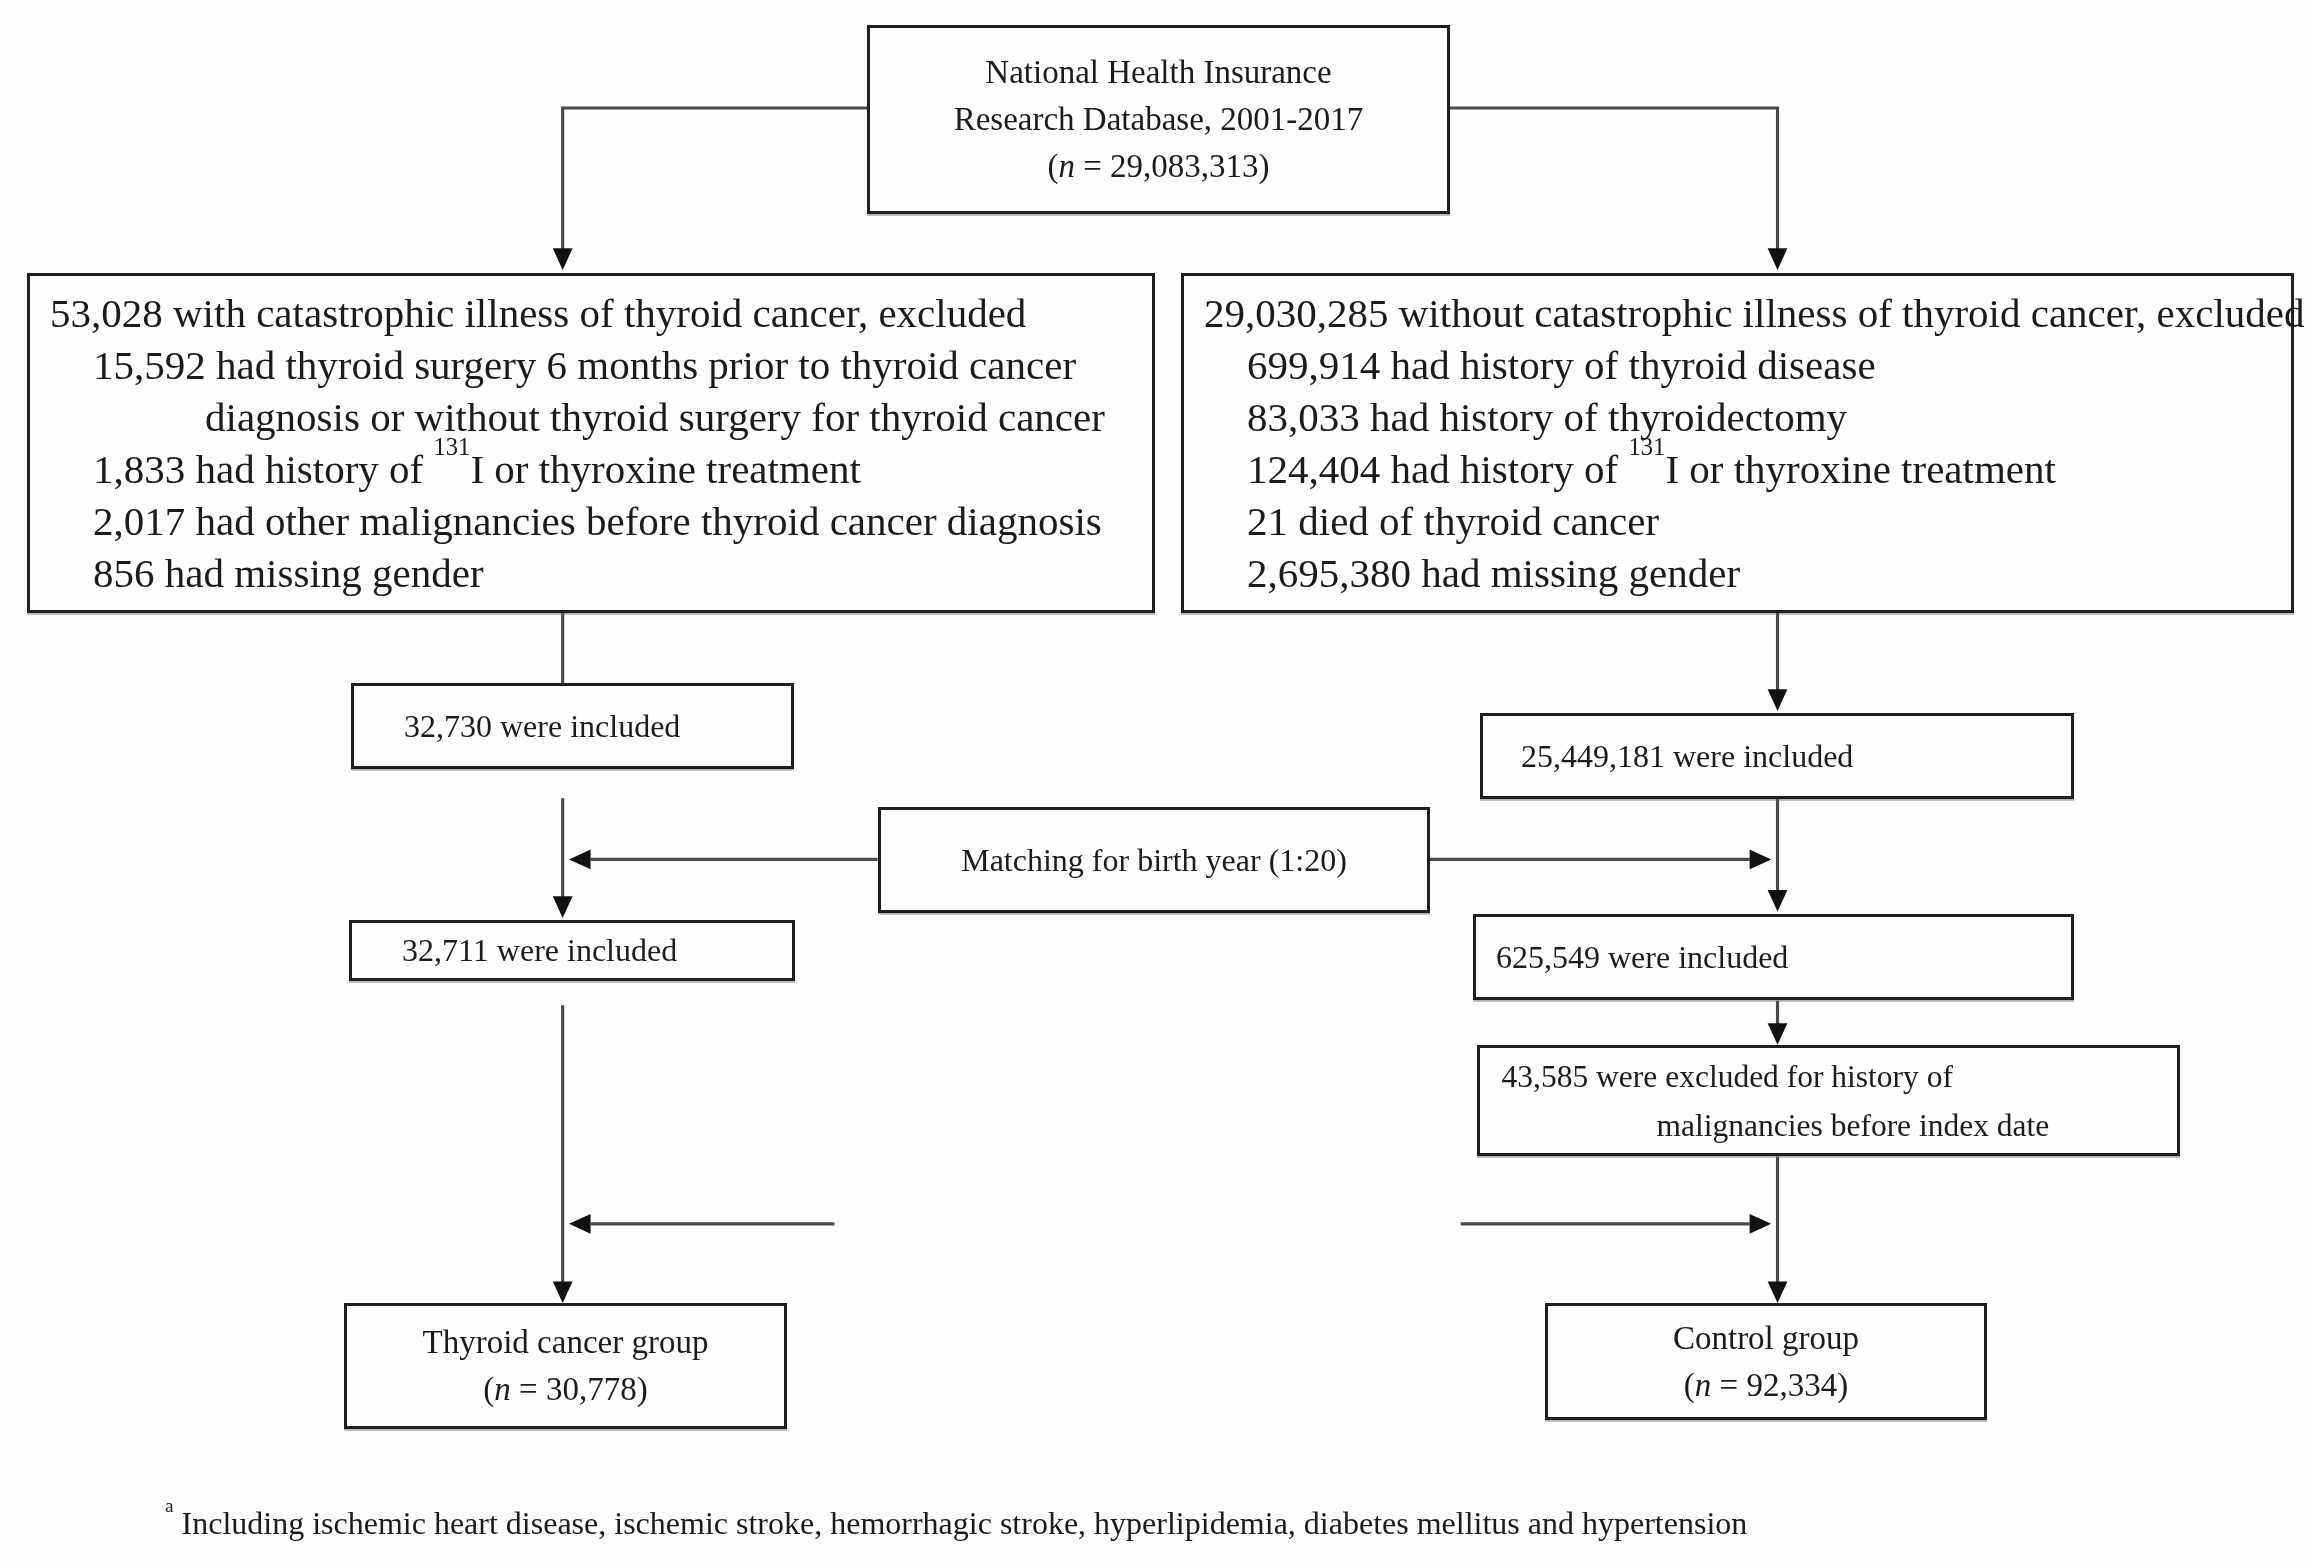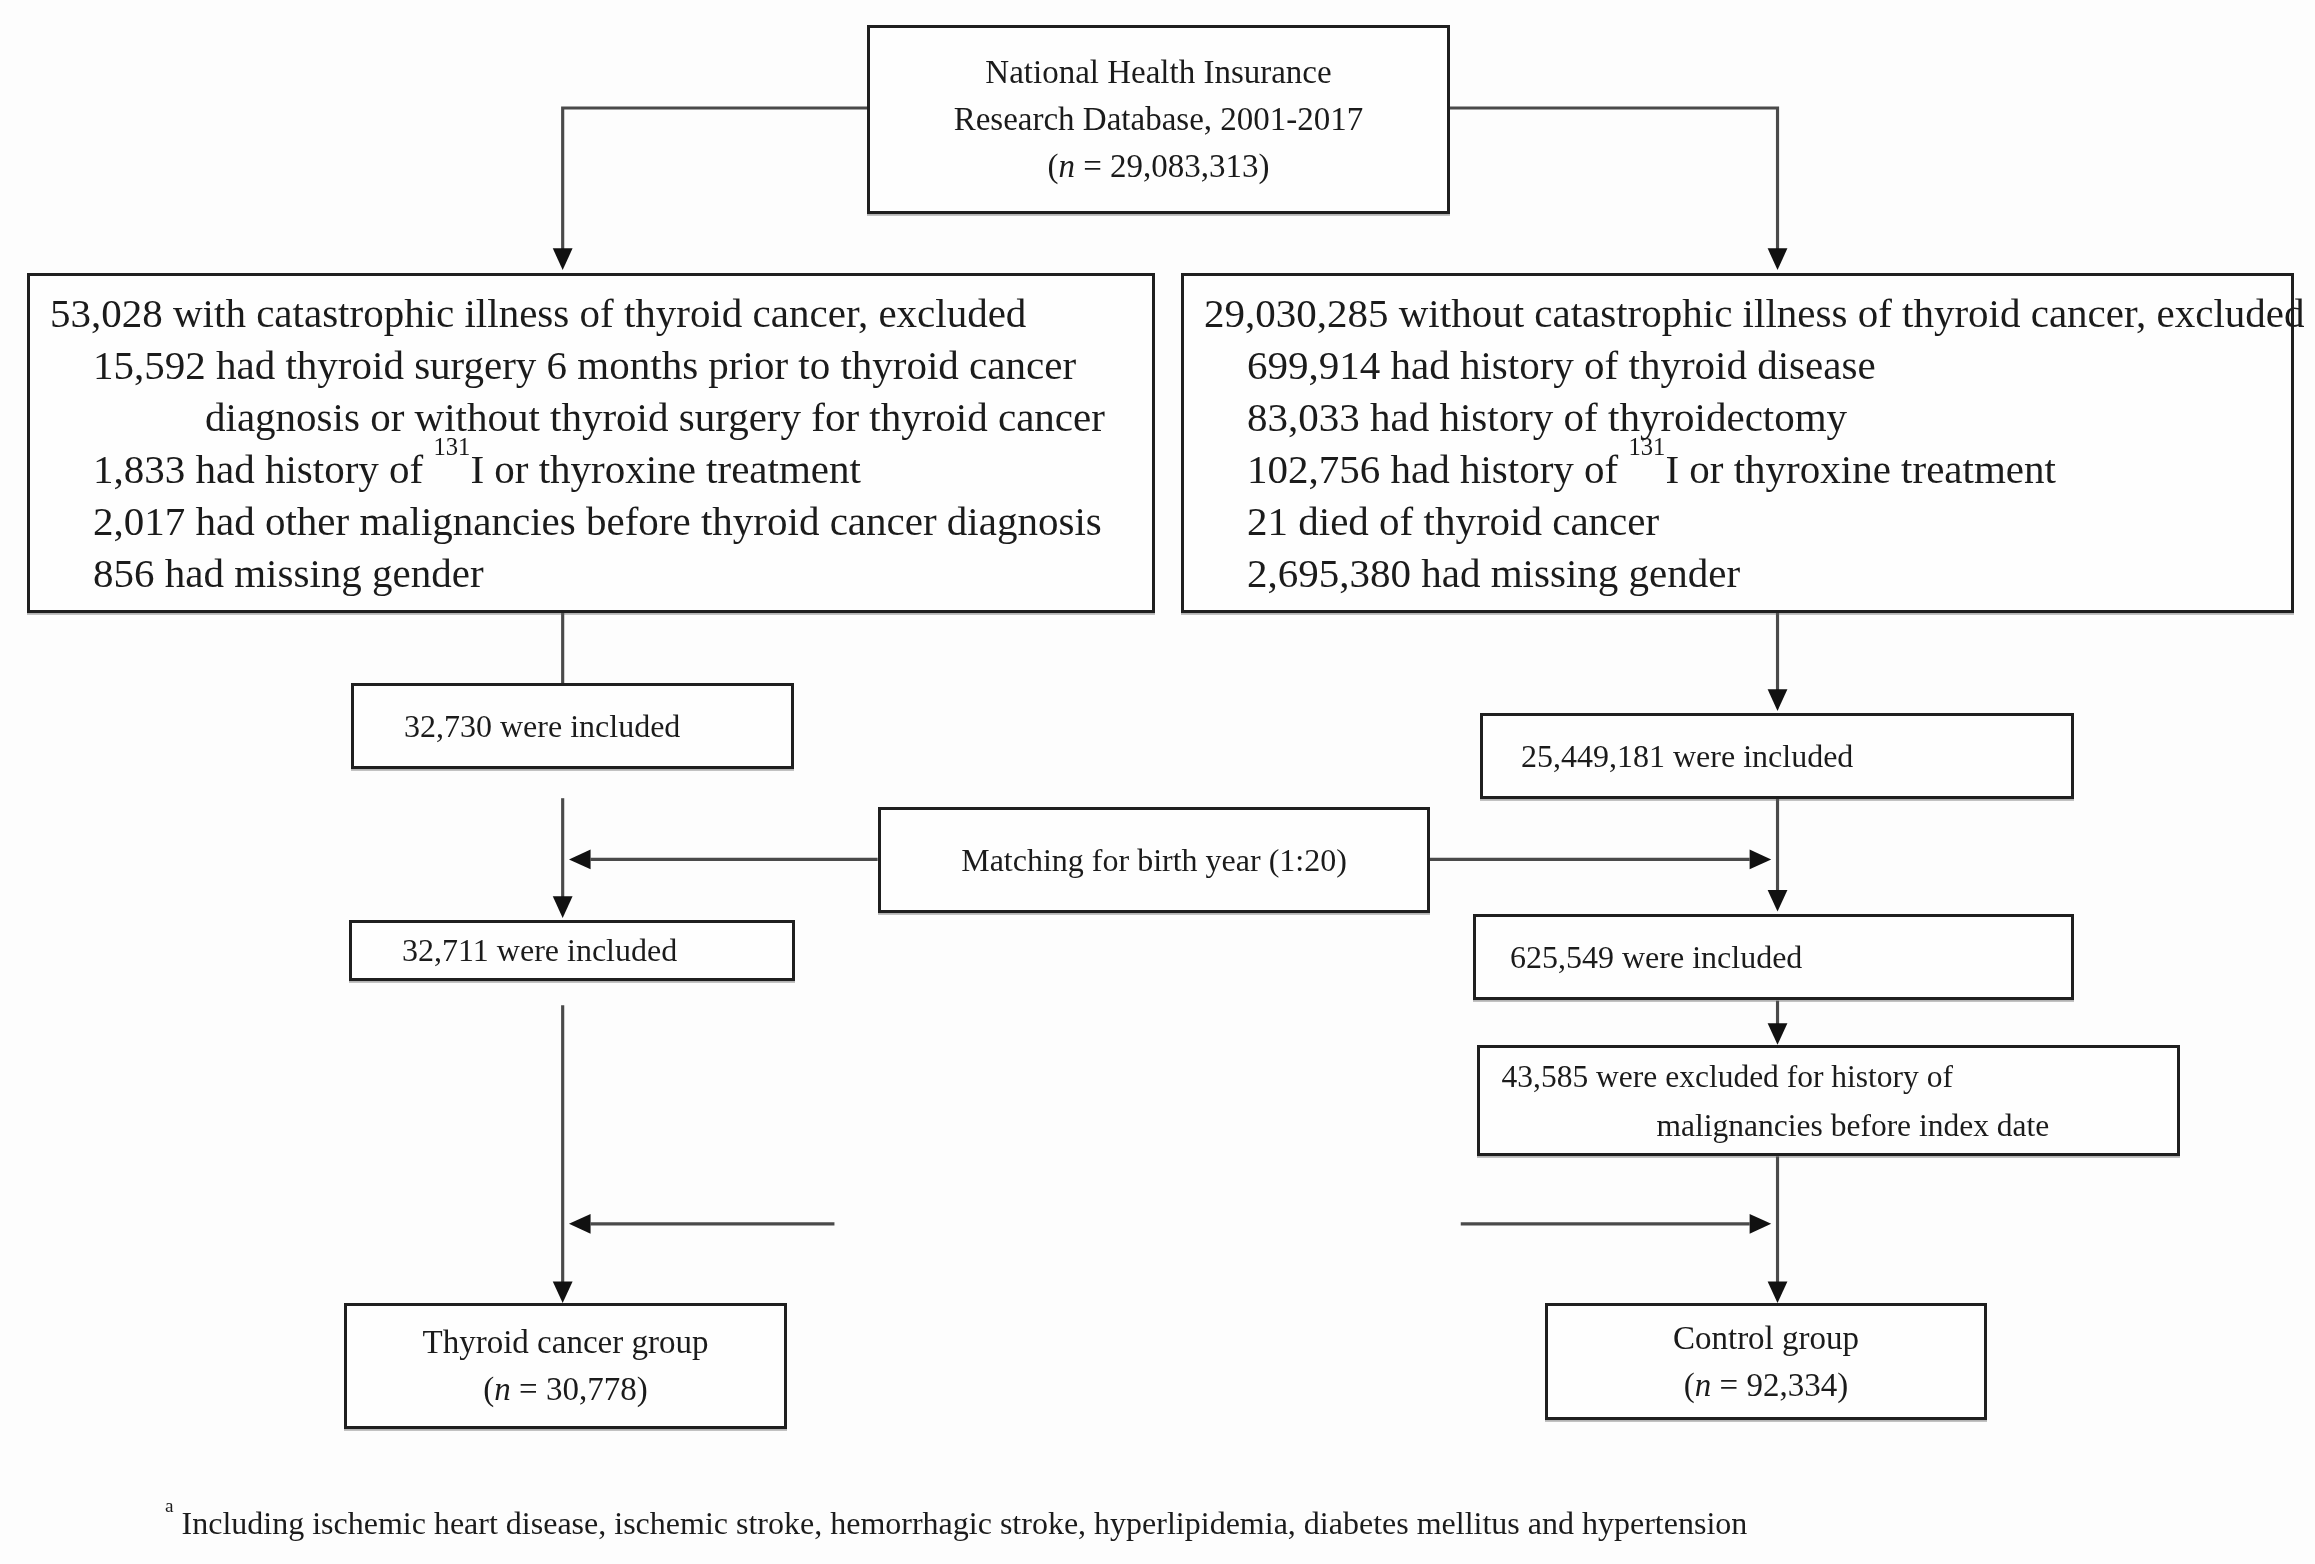--- a/index.html
+++ b/index.html
@@ -104,40 +104,40 @@
     <div class="xline ind2">diagnosis or without thyroid surgery for thyroid cancer</div>
     <div class="xline ind1"><span>1,833 had history of </span><sup class="sx">131</sup><span>I or thyroxine treatment</span></div>
     <div class="xline ind1">2,017 had other malignancies before thyroid cancer diagnosis</div>
     <div class="xline ind1">856 had missing gender</div>
   </div>
 
   <div class="box t35 pad-excl" style="left:1181px;top:273px;width:1113px;height:340px;">
     <div class="xline">29,030,285 without catastrophic illness of thyroid cancer, excluded</div>
     <div class="xline ind1">699,914 had history of thyroid disease</div>
     <div class="xline ind1">83,033 had history of thyroidectomy</div>
-    <div class="xline ind1"><span>102,756 had history of </span><sup class="sx">131</sup><span>I or thyroxine treatment</span></div>
+    <div class="xline ind1"><span>124,404 had history of </span><sup class="sx">131</sup><span>I or thyroxine treatment</span></div>
     <div class="xline ind1">21 died of thyroid cancer</div>
     <div class="xline ind1">2,695,380 had missing gender</div>
   </div>
 
   <div class="box vcenter t36" style="left:351px;top:683px;width:443px;height:86px;padding-left:50px;">
     <div class="xline">32,730 were included</div>
   </div>
   <div class="box vcenter t36" style="left:1480px;top:713px;width:594px;height:86px;padding-left:38px;justify-content:center;">
     <div class="xline">25,449,181 were included</div>
   </div>
 
   <div class="box center-col t36" style="left:878px;top:807px;width:552px;height:106px;">
     <div class="xline">Matching for birth year (1:20)</div>
   </div>
 
   <div class="box vcenter t36" style="left:349px;top:920px;width:446px;height:61px;padding-left:50px;">
     <div class="xline">32,711 were included</div>
   </div>
-  <div class="box vcenter t36" style="left:1473px;top:914px;width:601px;height:86px;padding-left:34px;">
+  <div class="box vcenter t36" style="left:1473px;top:914px;width:601px;height:86px;padding-left:20px;">
     <div class="xline">625,549 were included</div>
   </div>
 
   <div class="box vcenter" style="left:1477px;top:1045px;width:703px;height:111px;font-size:31.5px;line-height:49px;padding-left:21.6px;">
     <div class="xline">43,585 were excluded for history of</div>
     <div class="xline" style="padding-left:155px;">malignancies before index date</div>
   </div>
 
 
   <div class="box center-col t37" style="left:344px;top:1303px;width:443px;height:126px;">

